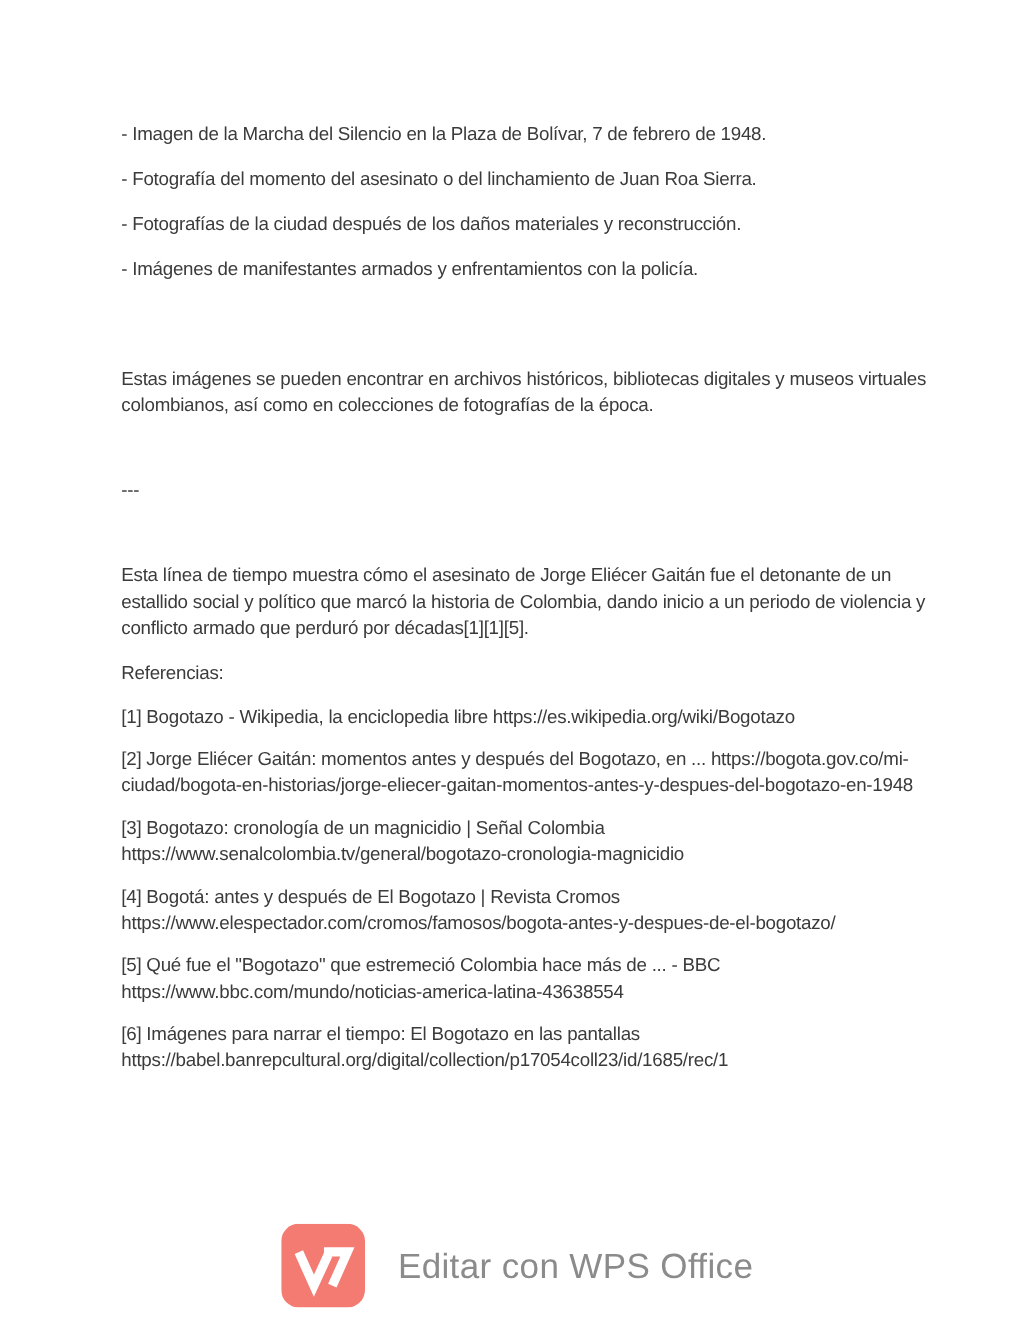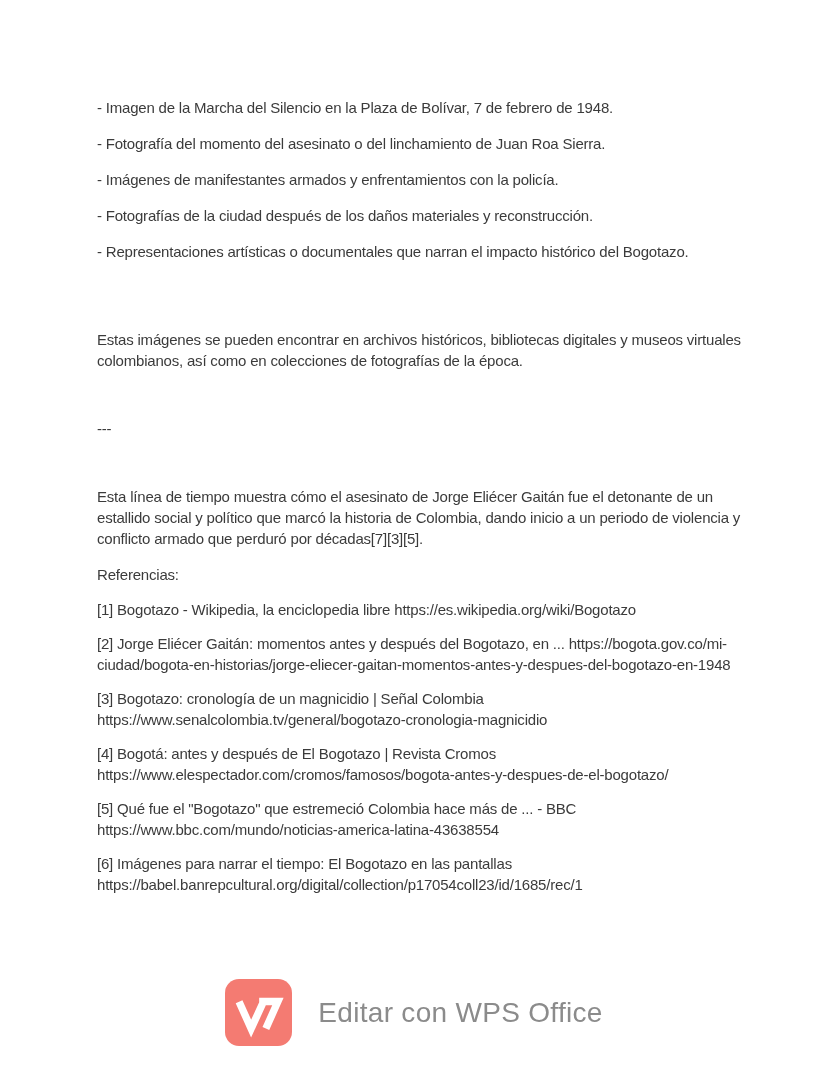--- a/index.html
+++ b/index.html
@@ -60,29 +60,28 @@
   }
 </style>
 </head>
 <body>
 
 <div class="page">
   <div class="content">
 
     <p>- Imagen de la Marcha del Silencio en la Plaza de Bolívar, 7 de febrero de 1948.</p>
     <p>- Fotografía del momento del asesinato o del linchamiento de Juan Roa Sierra.</p>
+    <p>- Fotografías de la ciudad después de los daños materiales y reconstrucción.</p>
     <p>- Imágenes de manifestantes armados y enfrentamientos con la policía.</p>
-    <p>- Fotografías de la ciudad después de los daños materiales y reconstrucción.</p>
-    <p>- Representaciones artísticas o documentales que narran el impacto histórico del Bogotazo.</p>
 
     <p class="para-sources">Estas imágenes se pueden encontrar en archivos históricos, bibliotecas digitales y museos virtuales colombianos, así como en colecciones de fotografías de la época.</p>
 
     <p class="separator">---</p>
 
-    <p class="para-conclusion">Esta línea de tiempo muestra cómo el asesinato de Jorge Eliécer Gaitán fue el detonante de un estallido social y político que marcó la historia de Colombia, dando inicio a un periodo de violencia y conflicto armado que perduró por décadas[7][3][5].</p>
+    <p class="para-conclusion">Esta línea de tiempo muestra cómo el asesinato de Jorge Eliécer Gaitán fue el detonante de un estallido social y político que marcó la historia de Colombia, dando inicio a un periodo de violencia y conflicto armado que perduró por décadas[1][1][5].</p>
 
     <p class="references-heading">Referencias:</p>
 
     <p class="reference">[1] Bogotazo - Wikipedia, la enciclopedia libre https://es.wikipedia.org/wiki/Bogotazo</p>
     <p class="reference">[2] Jorge Eliécer Gaitán: momentos antes y después del Bogotazo, en ... https://bogota.gov.co/mi-ciudad/bogota-en-historias/jorge-eliecer-gaitan-momentos-antes-y-despues-del-bogotazo-en-1948</p>
     <p class="reference">[3] Bogotazo: cronología de un magnicidio | Señal Colombia https://www.senalcolombia.tv/general/bogotazo-cronologia-magnicidio</p>
     <p class="reference">[4] Bogotá: antes y después de El Bogotazo | Revista Cromos https://www.elespectador.com/cromos/famosos/bogota-antes-y-despues-de-el-bogotazo/</p>
     <p class="reference">[5] Qué fue el "Bogotazo" que estremeció Colombia hace más de ... - BBC https://www.bbc.com/mundo/noticias-america-latina-43638554</p>
     <p class="reference">[6] Imágenes para narrar el tiempo: El Bogotazo en las pantallas https://babel.banrepcultural.org/digital/collection/p17054coll23/id/1685/rec/1</p>
 

